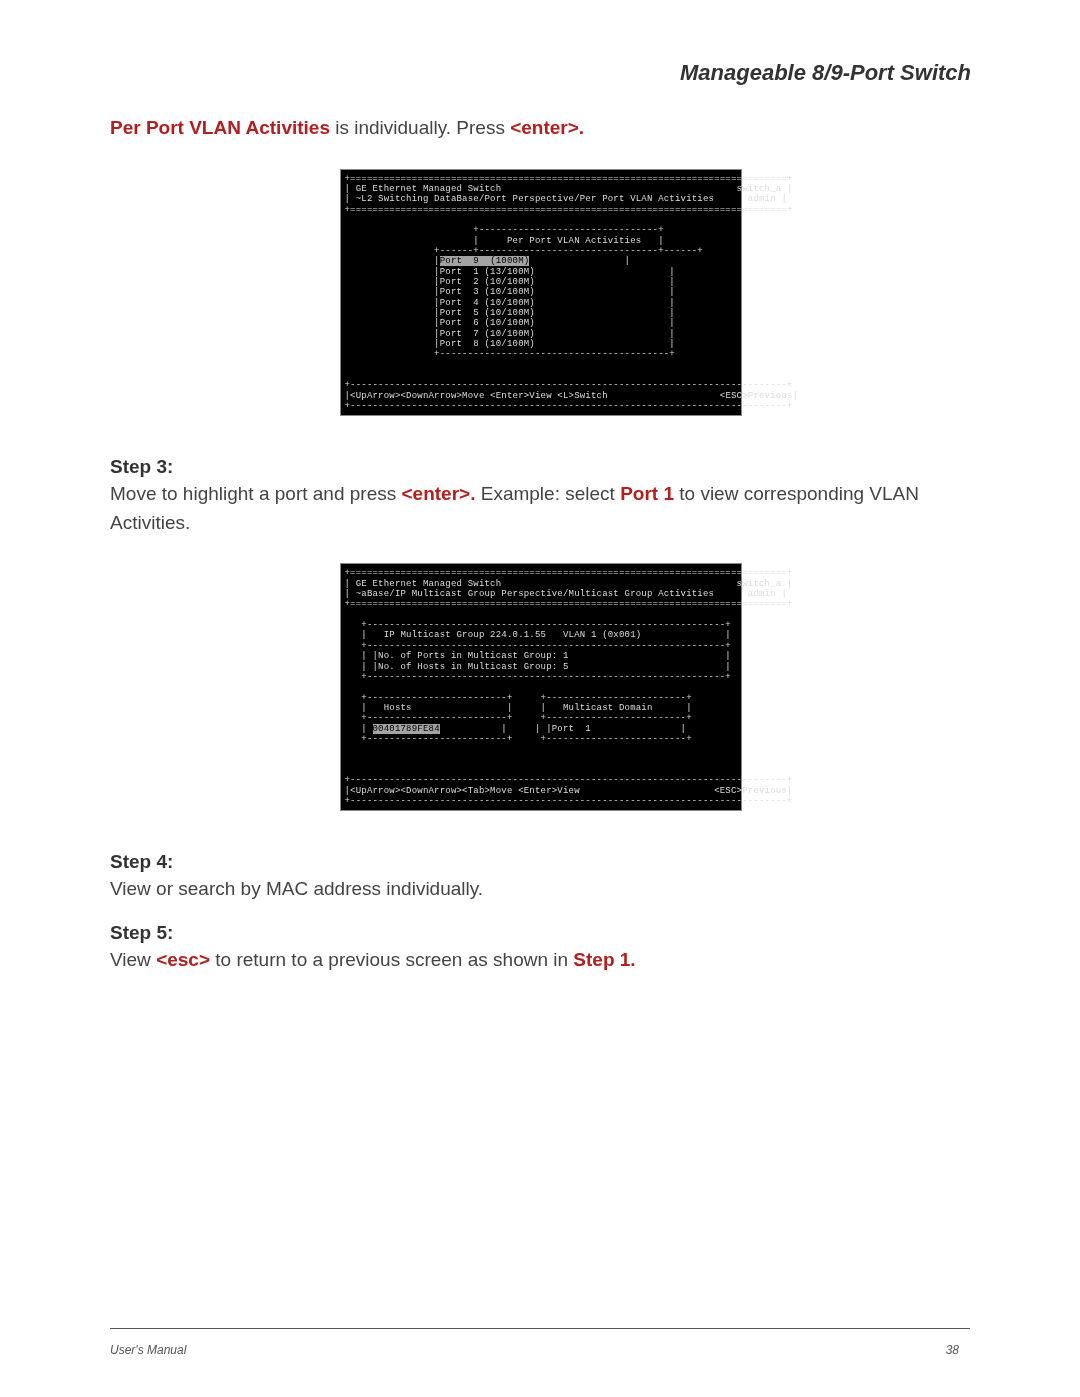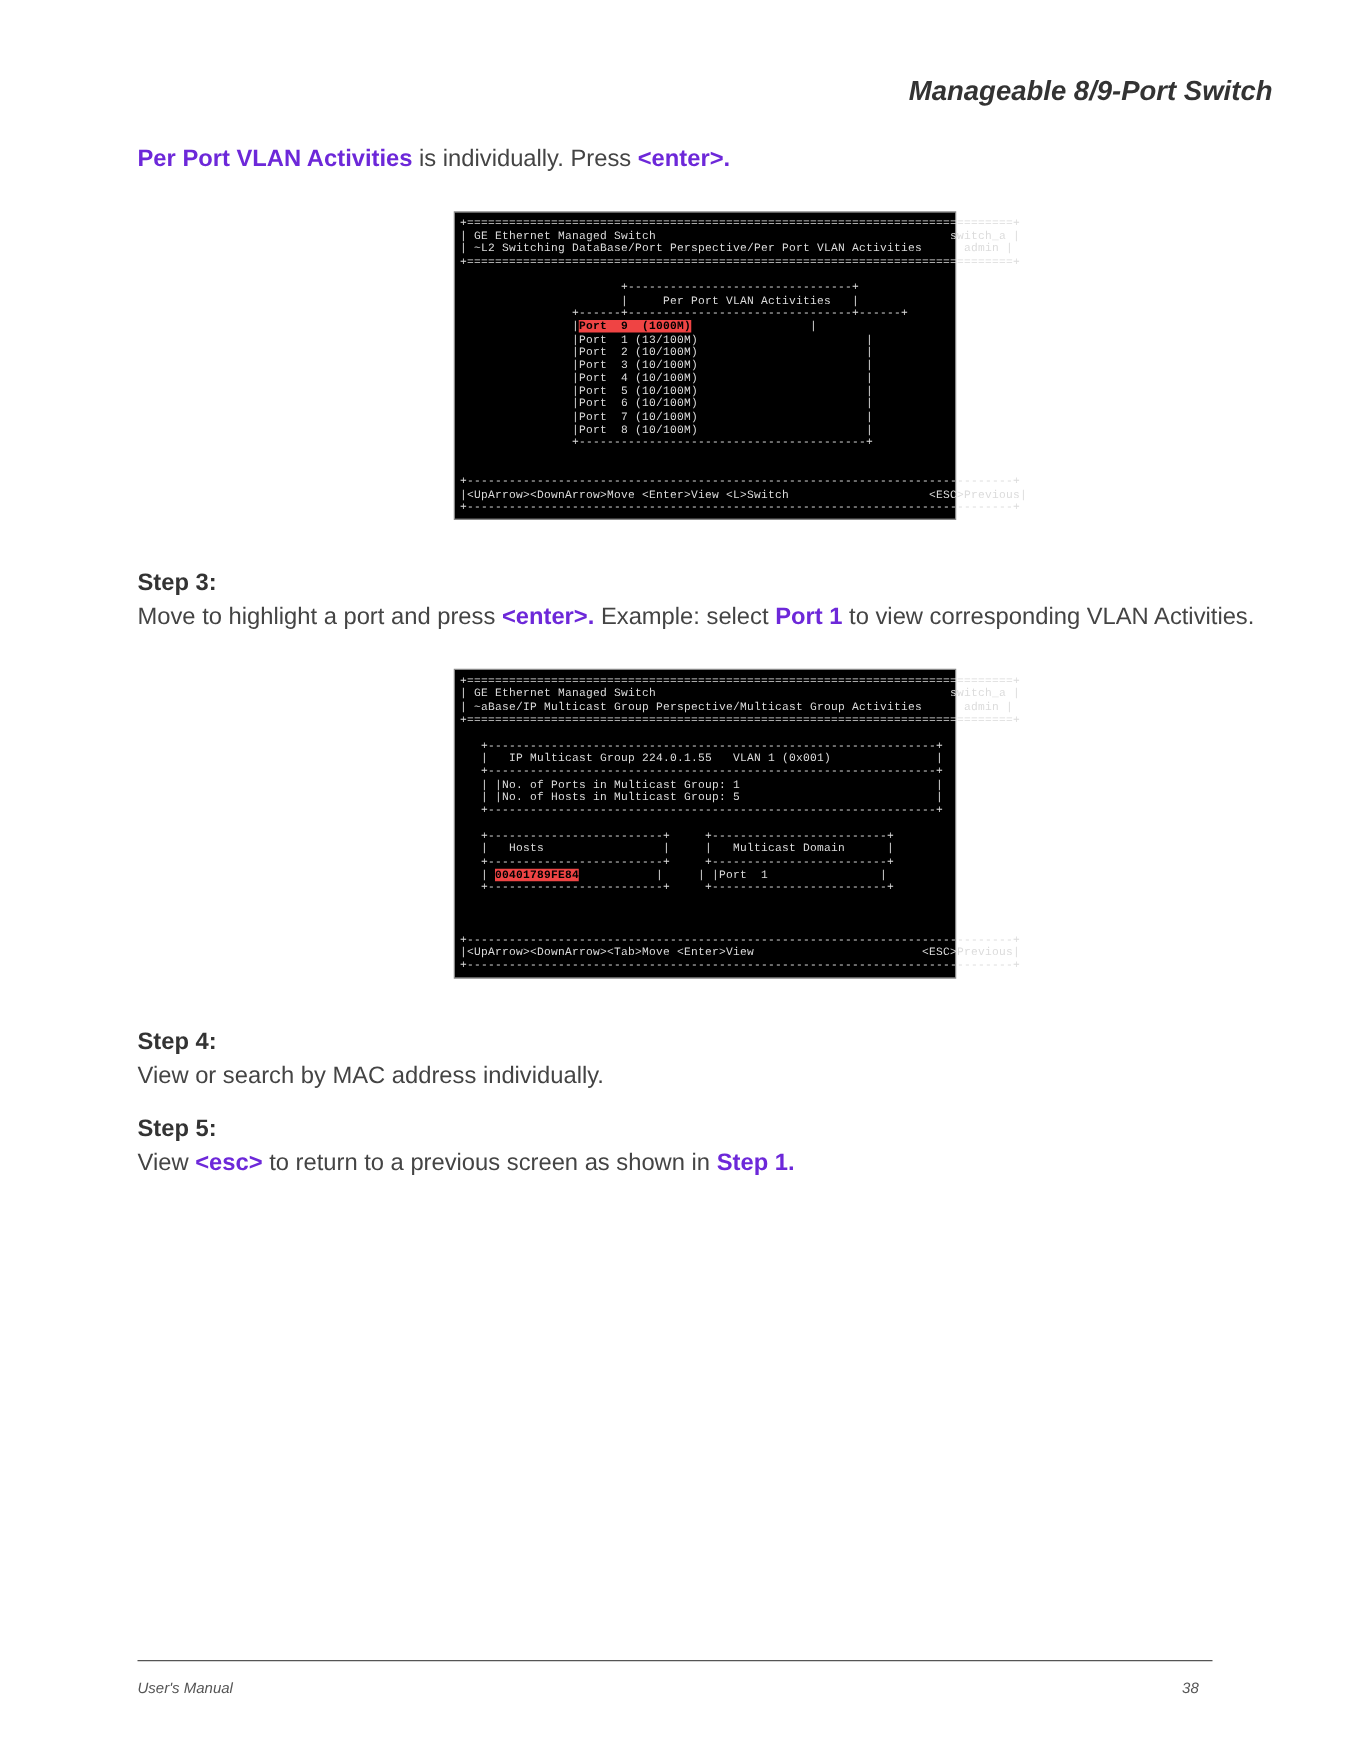--- a/index.html
+++ b/index.html
@@ -6,21 +6,21 @@
     margin: 0;
     padding: 0;
     background: #ffffff;
     font-family: "Trebuchet MS", "Segoe UI", Arial, sans-serif;
     color: #222;
   }
   .page {
     width: 1080px;
     height: 1397px;
     box-sizing: border-box;
-    padding: 60px 62px 40px 110px;
+    padding: 60px 109px 40px 110px;
     position: relative;
   }
   .doc-title {
     text-align: right;
     font-style: italic;
     font-weight: 600;
     font-size: 22px;
     margin-bottom: 28px;
     color: #333;
   }
@@ -30,43 +30,42 @@
     color: #333;
     margin: 4px 0 2px 0;
   }
   .step-body {
     font-size: 19px;
     line-height: 1.5;
     color: #444;
     margin: 0 0 18px 0;
     font-weight: 400;
   }
-  .inline-bold { font-weight: 700; color:#6d28d9; }
+  .inline-bold { font-weight: 700; color:#b91c1c; }
 
   
   .term-wrap {
     width: 400px;
     margin: 26px auto 40px auto;
     border: 1px solid #888;
     background: #fff;
   }
   .term {
     background: #000;
     color: #dcdcdc;
     font-family: "Courier New", monospace;
     font-size: 9px;
     line-height: 1.15;
     white-space: pre;
     padding: 4px 4px;
     letter-spacing: 0.2px;
   }
   .term .rev {
-    background: #ef4444;
+    background: #a3a3a3;
     color: #000;
-    font-weight: bold;
   }
 
   .footer-rule {
     position: absolute;
     left: 110px;
     right: 110px;
     bottom: 68px;
     border-top: 1px solid #555;
   }
   .footer {

